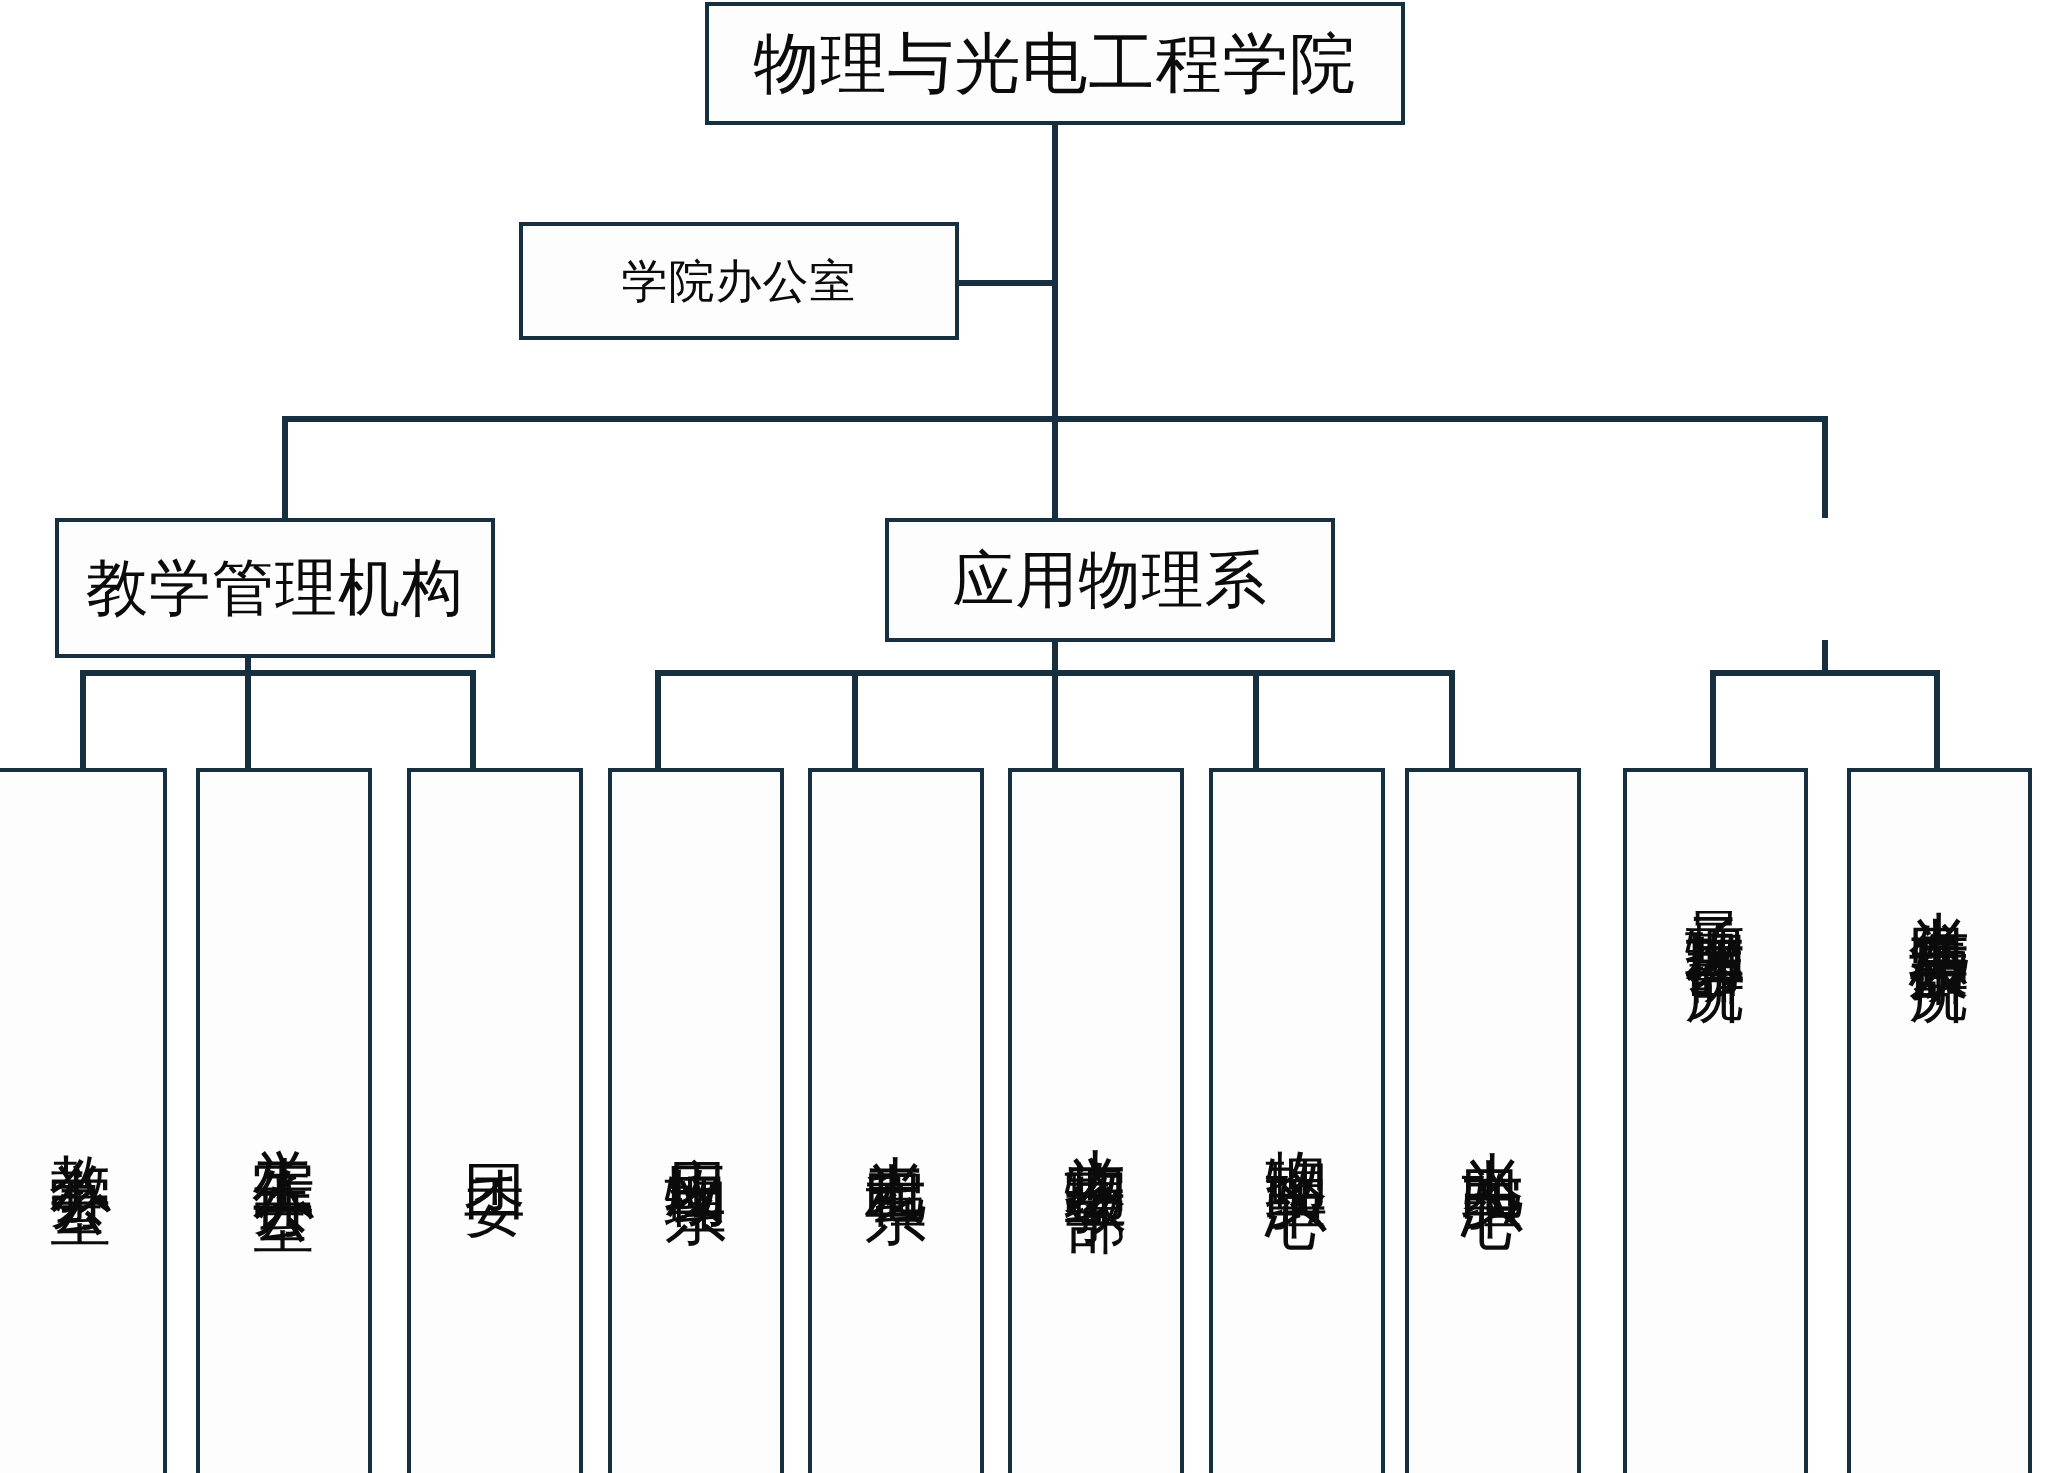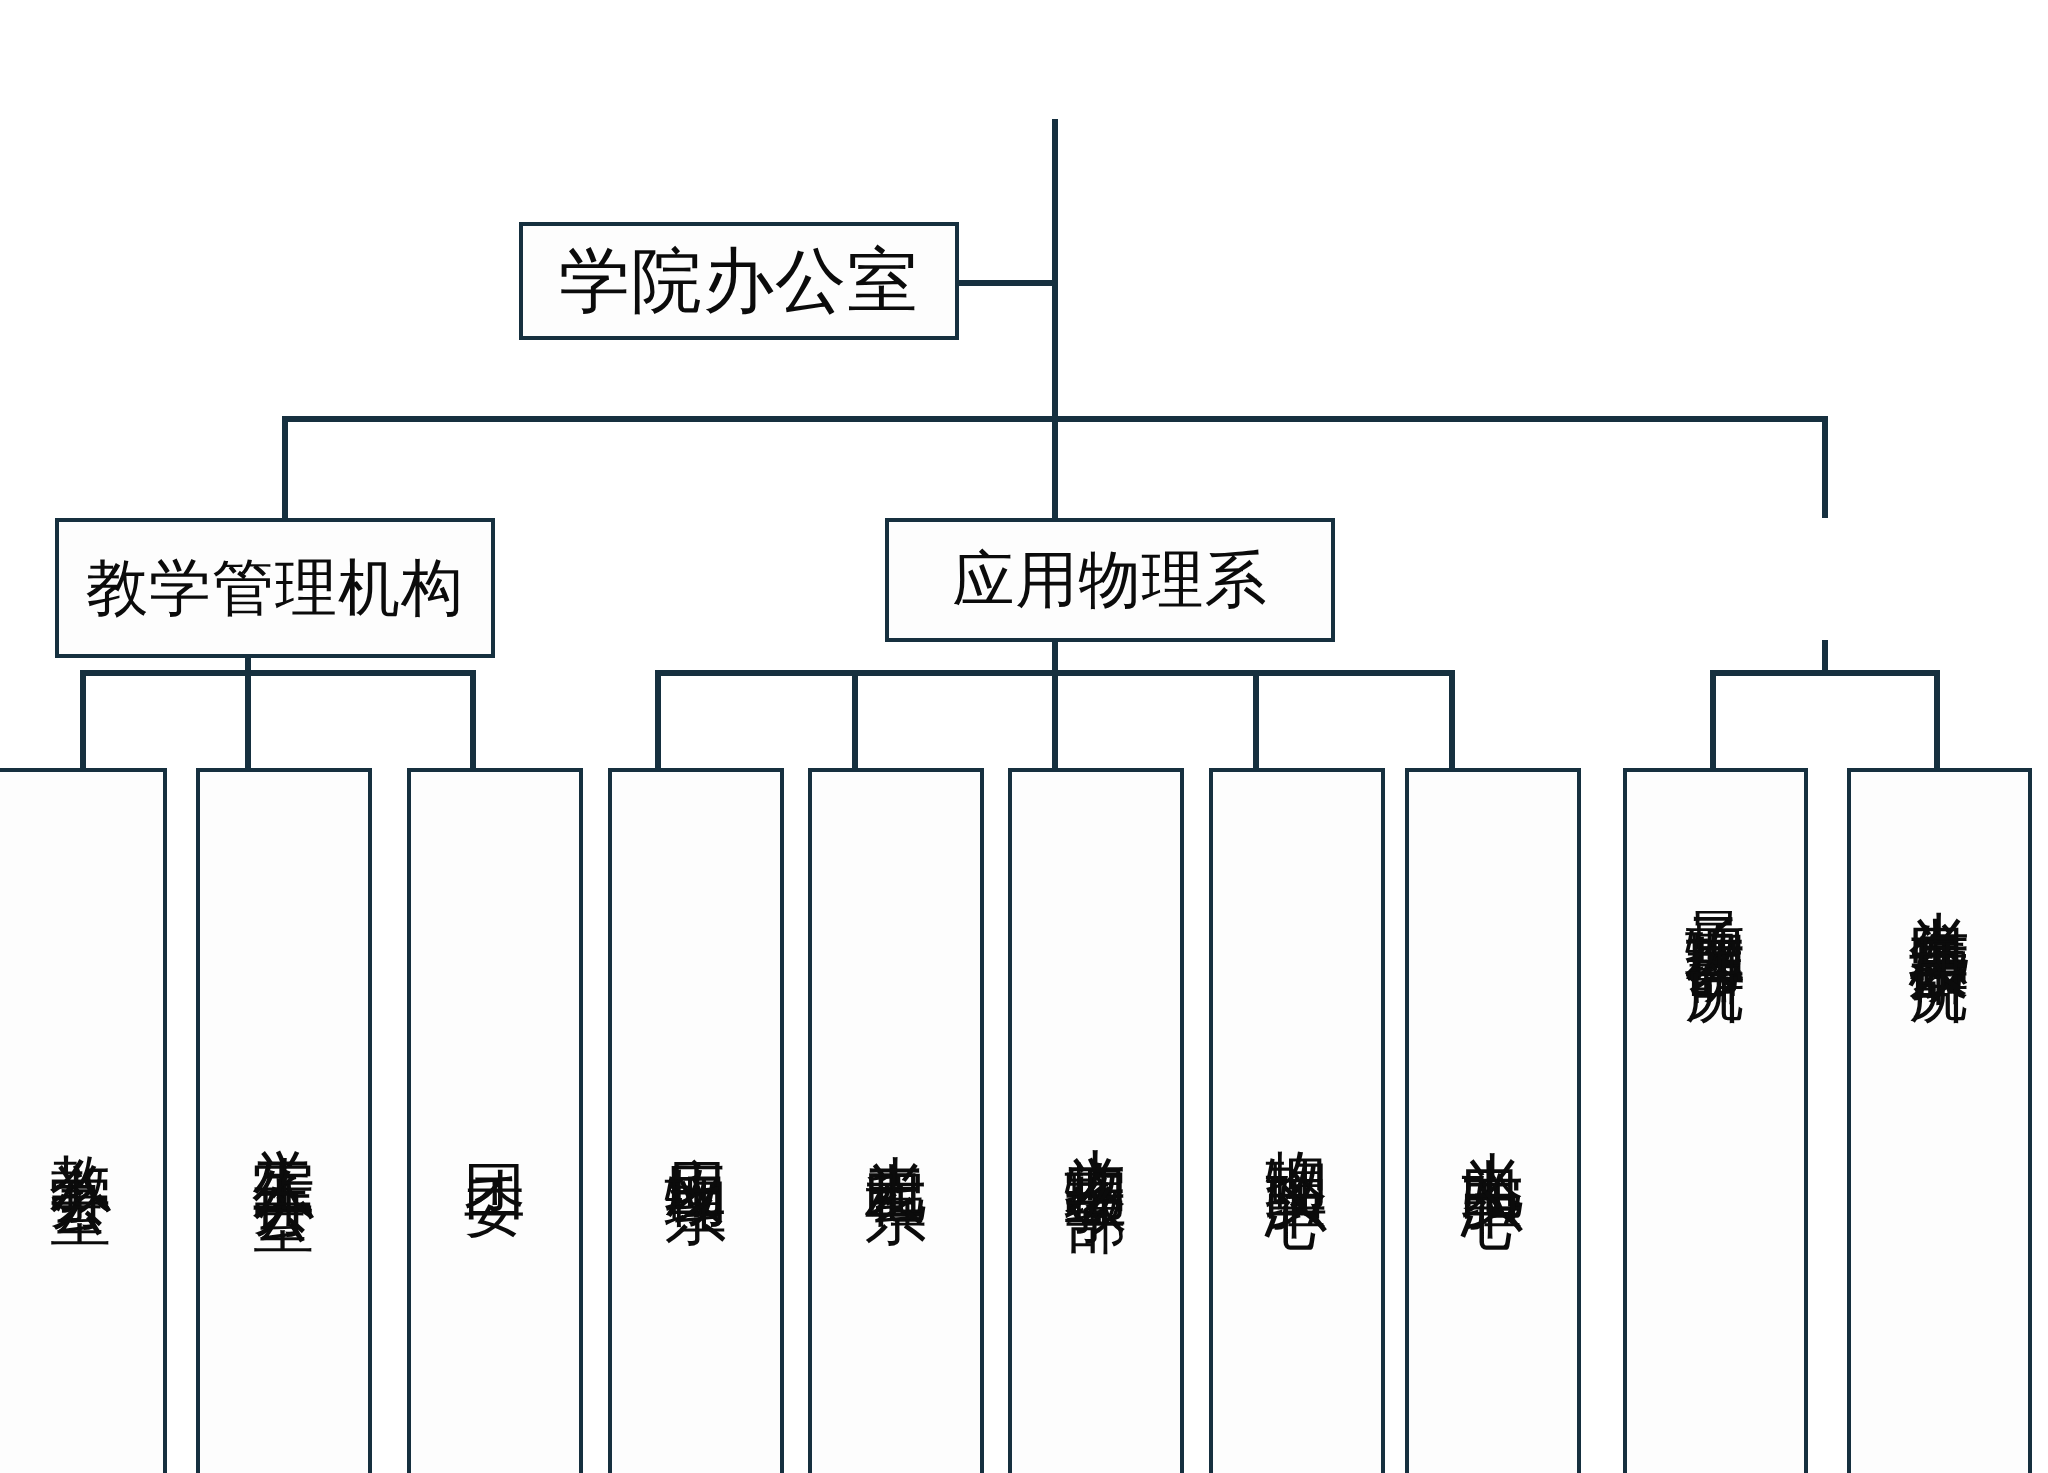--- a/index.html
+++ b/index.html
@@ -40,21 +40,21 @@
     white-space:pre-wrap;
   }
   .v2 .lbl{
     writing-mode:vertical-rl;
     text-orientation:upright;
     letter-spacing:6px;
     white-space:normal;
   }
 
   .root{font-size:66px;}
-  .office{font-size:71px;}
+  .office{font-size:46px;}
   .mid{font-size:62px;}
   .leaf{font-size:62px;}
   .leaf2{font-size:60px;}
 
   
   .edge{position:absolute;background:#16303f;z-index:1;}
   .vline{width:6px;}
   .hline{height:6px;}
 </style>
 </head>
@@ -83,20 +83,23 @@
   <div class="edge vline" style="left:852px;top:670px;height:100px;"></div>
   <div class="edge vline" style="left:1052px;top:670px;height:100px;"></div>
   <div class="edge vline" style="left:1253px;top:670px;height:100px;"></div>
   <div class="edge vline" style="left:1449px;top:670px;height:100px;"></div>
 
   <div class="edge vline" style="left:1822px;top:640px;height:34px;"></div>
   <div class="edge hline" style="left:1710px;top:670px;width:230px;"></div>
   <div class="edge vline" style="left:1710px;top:670px;height:100px;"></div>
   <div class="edge vline" style="left:1934px;top:670px;height:100px;"></div>
 
+  <div class="node h root" style="left:705px;top:2px;width:700px;height:123px;">
+    <span class="lbl">物理与光电工程学院</span>
+  </div>
 
   <div class="node h office" style="left:519px;top:222px;width:440px;height:118px;">
     <span class="lbl">学院办公室</span>
   </div>
 
   <div class="node h mid" style="left:55px;top:518px;width:440px;height:140px;">
     <span class="lbl">教学管理机构</span>
   </div>
 
   <div class="node h mid" style="left:885px;top:518px;width:450px;height:124px;">

